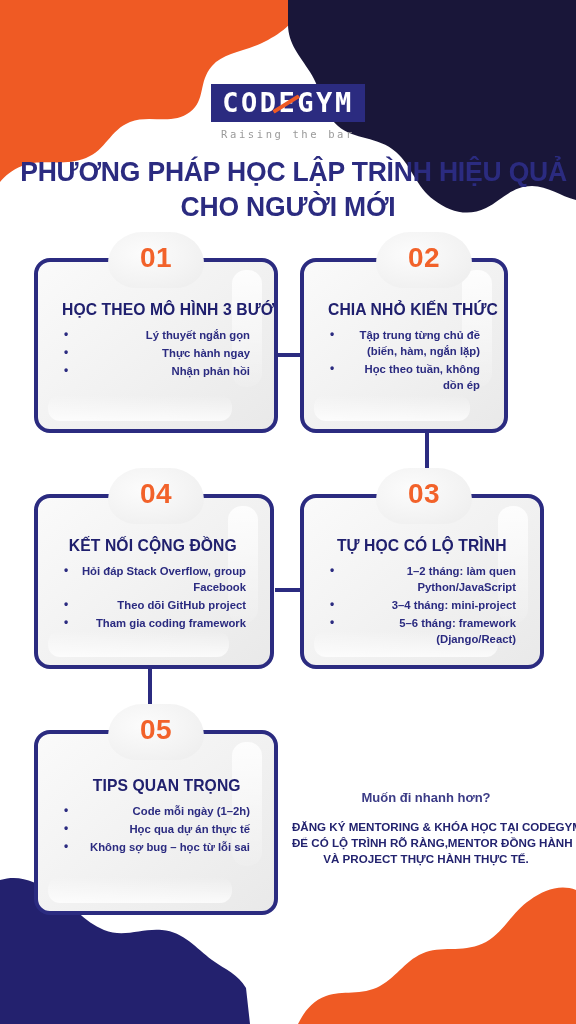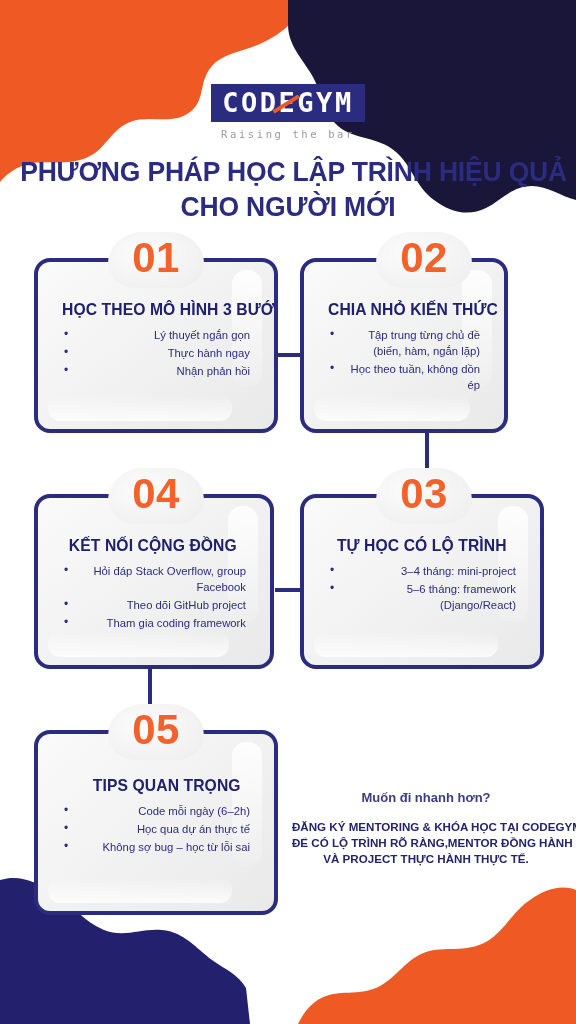--- a/index.html
+++ b/index.html
@@ -118,21 +118,21 @@
     letter-spacing: 0.1px;
     white-space: nowrap;
     transform: scaleX(0.95);
     transform-origin: left center;
   }
   .bullets { list-style: none; margin-top: 8px; }
   .bullets li {
     position: relative;
     color: #2b2b80;
     font-size: 11.3px;
-    font-weight: normal;
+    font-weight: bold;
     line-height: 1.42;
     padding-left: 14px;
     margin-bottom: 2px;
   }
   .bullets li::before {
     content: "•";
     position: absolute;
     left: 2px;
     top: -1px;
     font-size: 12px;
@@ -153,21 +153,21 @@
   }
   .badge .num {
     position: absolute;
     inset: 0;
     display: flex;
     align-items: center;
     justify-content: center;
     color: #f2622a;
     font-family: "Liberation Sans Narrow", "Liberation Sans", sans-serif;
     font-weight: bold;
-    font-size: 42px;
+    font-size: 28px;
     letter-spacing: 0.5px;
     padding-bottom: 4px;
   }
   
   .conn { position: absolute; background: #2b2b80; }
   
   .cta {
     position: absolute;
     text-align: center;
     color: #2b2b80;
@@ -278,37 +278,38 @@
     <div class="blob"></div>
     <div class="num">04</div>
   </div>
 
   <div class="card" style="left:300px; top:494px; width:244px; height:175px;">
     <div class="sheen"></div>
     <div class="sheen2"></div>
     <div class="card-inner" style="padding-top:38px;">
       <div class="card-heading">TỰ HỌC CÓ LỘ TRÌNH</div>
       <ul class="bullets">
+        <li>1–2 tháng: làm quen Python/JavaScript</li>
         <li>3–4 tháng: mini-project</li>
         <li>5–6 tháng: framework (Django/React)</li>
       </ul>
     </div>
   </div>
   <div class="badge" style="left:376px; top:468px;">
     <div class="blob"></div>
     <div class="num">03</div>
   </div>
 
   <div class="card" style="left:34px; top:730px; width:244px; height:185px;">
     <div class="sheen"></div>
     <div class="sheen2"></div>
     <div class="card-inner" style="padding-top:42px;">
       <div class="card-heading">TIPS QUAN TRỌNG</div>
       <ul class="bullets">
-        <li>Code mỗi ngày (6–2h)</li>
+        <li>Code mỗi ngày (1–2h)</li>
         <li>Học qua dự án thực tế</li>
         <li>Không sợ bug – học từ lỗi sai</li>
       </ul>
     </div>
   </div>
   <div class="badge" style="left:108px; top:704px;">
     <div class="blob"></div>
     <div class="num">05</div>
   </div>
 

